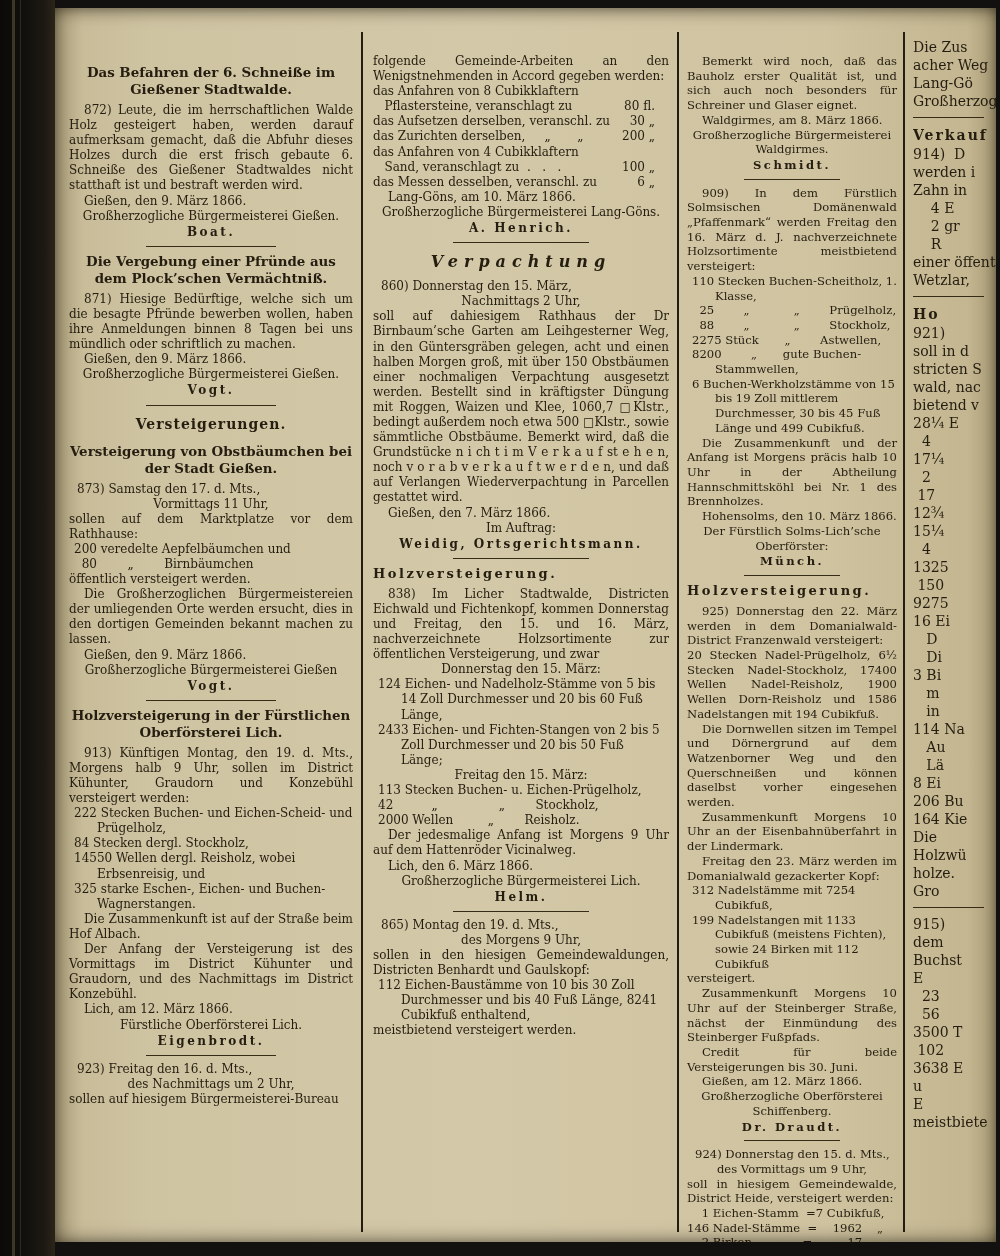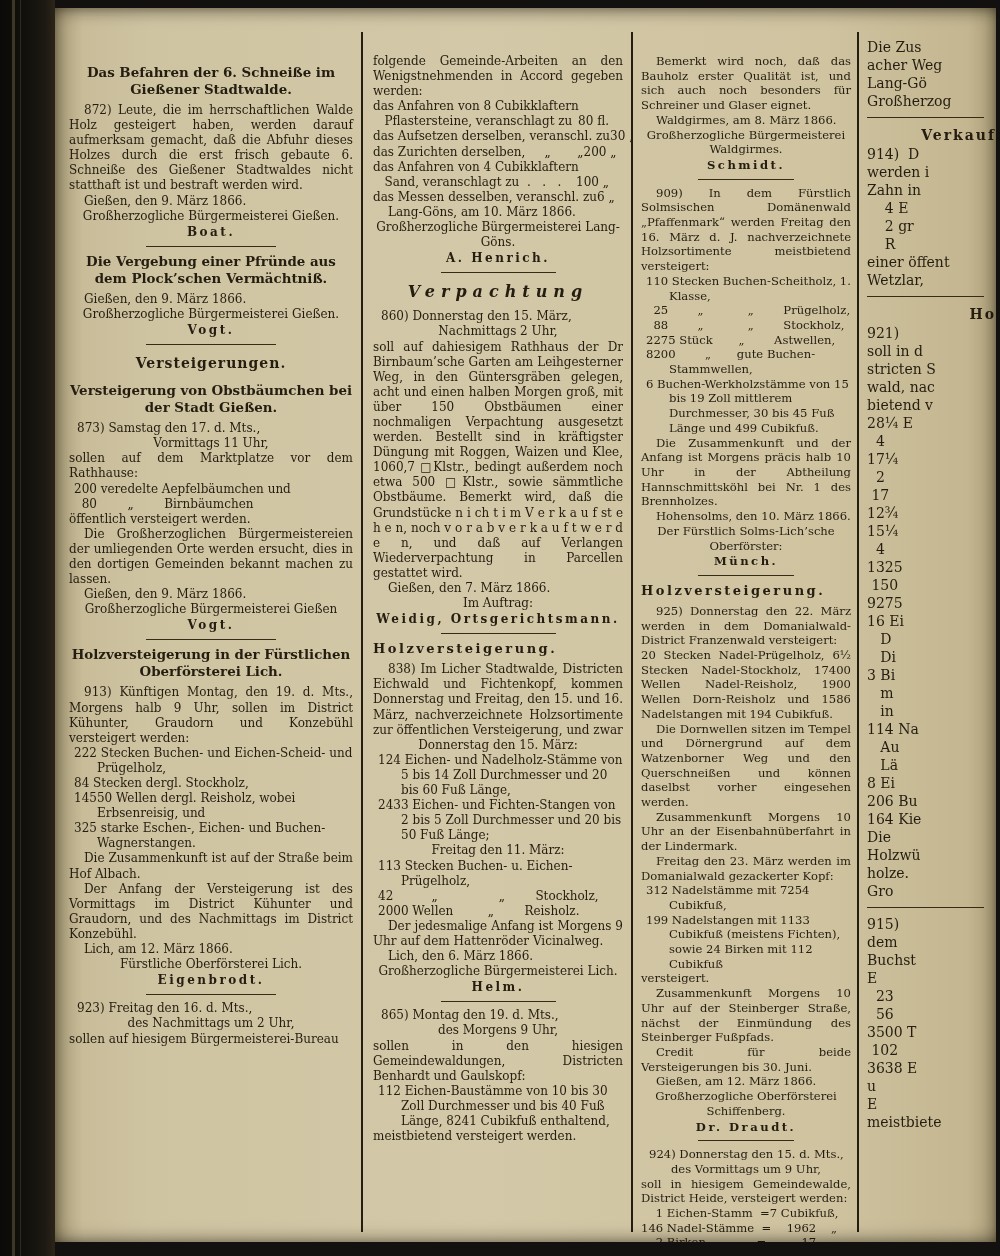--- a/index.html
+++ b/index.html
@@ -27,21 +27,21 @@
   .paper::after {
     content: ""; position: absolute; inset: 0; pointer-events: none;
     box-shadow: inset 0 10px 18px -10px rgba(20,15,5,.65),
                 inset 0 -12px 18px -12px rgba(20,15,5,.55),
                 inset 12px 0 22px -14px rgba(20,15,5,.55),
                 inset -10px 0 16px -12px rgba(20,15,5,.45);
   }
 
   .col { height: 100%; overflow: hidden; font-size: 12px; line-height: 15.1px; text-align: justify; }
   .col-1 { width: 306px; padding: 54px 8px 0 14px; }
-  .col-2 { width: 268px; padding: 46px 8px 0 10px; }
+  .col-2 { width: 314px; padding: 46px 8px 0 10px; }
   .col-3 { width: 224px; padding: 46px 6px 0 8px;  font-size: 11.6px; line-height: 14.7px; }
   .col-4 { flex: 1;      padding: 30px 0 0 8px;    font-size: 14px; line-height: 18px; text-align: left; }
   .colsep { width: 2px; background: #241d11; margin: 24px 0 10px 0; }
 
   
   .b-h1  { font-weight: bold; text-align: center; font-size: 14px; line-height: 25px; margin: 5px 0 6px; letter-spacing: 1px; }
   .b-h1s { font-weight: bold; text-align: center; font-size: 16px; line-height: 23px; margin: 7px 0 6px; letter-spacing: 6px; font-style: italic; }
   .b-h2  { font-weight: bold; text-align: center; font-size: 13.4px; line-height: 17px; margin: 2px 0 5px; }
   .b-h3  { font-weight: bold; text-align: left; font-size: 13px; line-height: 18px; margin: 1px 0 4px; letter-spacing: 2.5px; }
   .b-p   { text-indent: 15px; }
@@ -50,40 +50,41 @@
   .b-pc  { text-align: center; }
   .b-pl  { text-indent: 15px; text-align: left; }
   .b-li  { padding-left: 28px; text-indent: -23px; text-align: left; white-space: pre-wrap; }
   .b-sig { text-align: center; font-weight: bold; letter-spacing: 2.5px; margin: 1px 0 3px; }
   .rule  { border-top: 1px solid #352c18; width: 46%; margin: 6px auto; }
   .row   { display: flex; padding-right: 14px; }
   .row-l { white-space: pre; }
   .row-fill { flex: 1; }
   .row-r { white-space: pre; text-align: right; }
   .b-fl  { white-space: pre; overflow: hidden; }
-  .b-flh { white-space: pre; overflow: hidden; font-weight: bold; letter-spacing: 2px; line-height: 20px; text-align: right; }
+  .b-flh { white-space: pre; overflow: hidden; font-weight: bold; letter-spacing: 2px; line-height: 20px; }
   .col-4 .rule { margin: 7px 12px 7px 0; width: auto; }
 </style>
 </head>
 <body>
 
 <div class="spine">
   <div class="spine-line-1"></div>
   <div class="spine-line-2"></div>
 </div>
 
 <div class="paper">
   <div class="col col-1">
       <div class="b-h2">Das Befahren der 6. Schneiße im Gießener Stadtwalde.</div>
       <div class="b-p">872) Leute, die im herrschaftlichen Walde Holz gesteigert haben, werden darauf aufmerksam gemacht, daß die Abfuhr dieses Holzes durch die erst frisch gebaute 6. Schneiße des Gießener Stadtwaldes nicht statthaft ist und bestraft werden wird.</div>
       <div class="b-pl">Gießen, den 9. März 1866.</div>
       <div class="b-pc">Großherzogliche Bürgermeisterei Gießen.</div>
       <div class="b-sig">Boat.</div>
       <div class="rule"></div>
       <div class="b-h2">Die Vergebung einer Pfründe aus dem Plock’schen Vermächtniß.</div>
+      <div class="b-p">871) Hiesige Bedürftige, welche sich um die besagte Pfründe bewerben wollen, haben ihre Anmeldungen binnen 8 Tagen bei uns mündlich oder schriftlich zu machen.</div>
       <div class="b-pl">Gießen, den 9. März 1866.</div>
       <div class="b-pc">Großherzogliche Bürgermeisterei Gießen.</div>
       <div class="b-sig">Vogt.</div>
       <div class="rule"></div>
       <div class="b-h1">Versteigerungen.</div>
       <div class="b-h2">Versteigerung von Obstbäumchen bei der Stadt Gießen.</div>
       <div class="b-pfirst">873)   Samstag den 17. d. Mts.,</div>
       <div class="b-pc">Vormittags 11 Uhr,</div>
       <div class="b-pn">sollen auf dem Marktplatze vor dem Rathhause:</div>
       <div class="b-li">200 veredelte Aepfelbäumchen und</div>
@@ -150,21 +151,21 @@
       <div class="b-pn">soll auf dahiesigem Rathhaus der Dr Birnbaum’sche Garten am Leihgesterner Weg, in den Güntersgräben gelegen, acht und einen halben Morgen groß, mit über 150 Obstbäumen einer nochmaligen Verpachtung ausgesetzt werden. Bestellt sind in kräftigster Düngung mit Roggen, Waizen und Klee, 1060,7 □Klstr., bedingt außerdem noch etwa 500 □Klstr., sowie sämmtliche Obstbäume. Bemerkt wird, daß die Grundstücke n i ch t  i m  V e r k a u f  st e h e n, noch  v o r a b  v e r k a u f t  w e r d e n, und daß auf Verlangen Wiederverpachtung in Parcellen gestattet wird.</div>
       <div class="b-pl">Gießen, den 7. März 1866.</div>
       <div class="b-pc">Im Auftrag:</div>
       <div class="b-sig">Weidig, Ortsgerichtsmann.</div>
       <div class="rule"></div>
       <div class="b-h3">Holzversteigerung.</div>
       <div class="b-p">838) Im Licher Stadtwalde, Districten Eichwald und Fichtenkopf, kommen Donnerstag und Freitag, den 15. und 16. März, nachverzeichnete Holzsortimente zur öffentlichen Versteigerung, und zwar</div>
       <div class="b-pc">Donnerstag den 15. März:</div>
       <div class="b-li">124 Eichen- und Nadelholz-Stämme von 5 bis 14 Zoll Durchmesser und 20 bis 60 Fuß Länge,</div>
       <div class="b-li">2433 Eichen- und Fichten-Stangen von 2 bis 5 Zoll Durchmesser und 20 bis 50 Fuß Länge;</div>
-      <div class="b-pc">Freitag den 11. März:</div>
+      <div class="b-pc">Freitag den 15. März:</div>
       <div class="b-li">113 Stecken Buchen- u. Eichen-Prügelholz,</div>
       <div class="b-li">42          „                „        Stockholz,</div>
       <div class="b-li">2000 Wellen         „        Reisholz.</div>
       <div class="b-p">Der jedesmalige Anfang ist Morgens 9 Uhr auf dem Hattenröder Vicinalweg.</div>
       <div class="b-pl">Lich, den 6. März 1866.</div>
       <div class="b-pc">Großherzogliche Bürgermeisterei Lich.</div>
       <div class="b-sig">Helm.</div>
       <div class="rule"></div>
       <div class="b-pfirst">865)   Montag den 19. d. Mts.,</div>
       <div class="b-pc">des Morgens 9 Uhr,</div>

